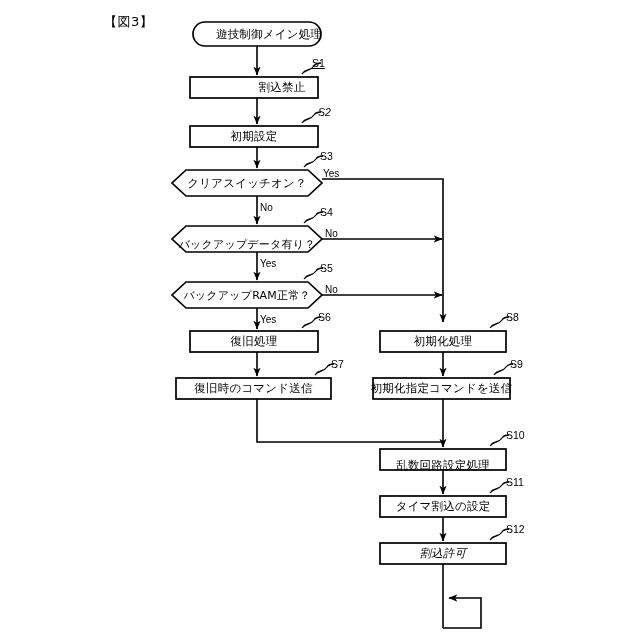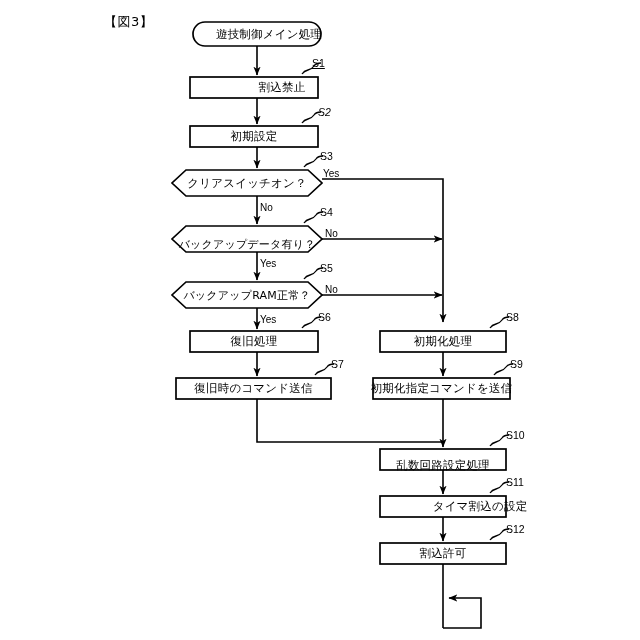--- a/index.html
+++ b/index.html
@@ -155,22 +155,22 @@
   <div class="node-text" style="left:190px; top:77px; width:128px; height:21px;margin-left:28px;">割込禁止</div>
   <div class="node-text" style="left:190px; top:126px; width:128px; height:21px;">初期設定</div>
   <div class="node-text" style="left:172px; top:170px; width:150px; height:26px;">クリアスイッチオン？</div>
   <div class="node-text" style="left:172px; top:226px; width:150px; height:36px; font-size:11px;">バックアップデータ有り？</div>
   <div class="node-text" style="left:172px; top:282px; width:150px; height:26px; font-size:11px;">バックアップRAM正常？</div>
   <div class="node-text" style="left:176px; top:378px; width:155px; height:21px;">復旧時のコマンド送信</div>
   <div class="node-text" style="left:190px; top:331px; width:128px; height:21px;">復旧処理</div>
   <div class="node-text" style="left:380px; top:331px; width:126px; height:21px;">初期化処理</div>
   <div class="node-text" style="left:373px; top:378px; width:137px; height:21px;">初期化指定コマンドを送信</div>
   <div class="node-text" style="left:380px; top:449px; width:126px; height:32px;">乱数回路設定処理</div>
-  <div class="node-text" style="left:380px; top:496px; width:126px; height:21px;margin-left:37px;">タイマ割込の設定</div>
-  <div class="node-text" style="left:380px; top:543px; width:126px; height:21px;">割込許可</div>
+  <div class="node-text" style="left:380px; top:496px; width:126px; height:21px;">タイマ割込の設定</div>
+  <div class="node-text" style="left:380px; top:543px; width:126px; height:21px;font-style:italic;">割込許可</div>
 
   <div class="step-tag" style="left:312px; top:57px;text-decoration:underline;">S1</div>
   <div class="step-tag" style="left:318px; top:106px;font-style:italic;">S2</div>
   <div class="step-tag" style="left:320px; top:150px;">S3</div>
   <div class="step-tag" style="left:320px; top:206px;">S4</div>
   <div class="step-tag" style="left:320px; top:262px;">S5</div>
   <div class="step-tag" style="left:318px; top:311px;">S6</div>
   <div class="step-tag" style="left:331px; top:358px;">S7</div>
   <div class="step-tag" style="left:506px; top:311px;text-align:right;">S8</div>
   <div class="step-tag" style="left:510px; top:358px;">S9</div>

